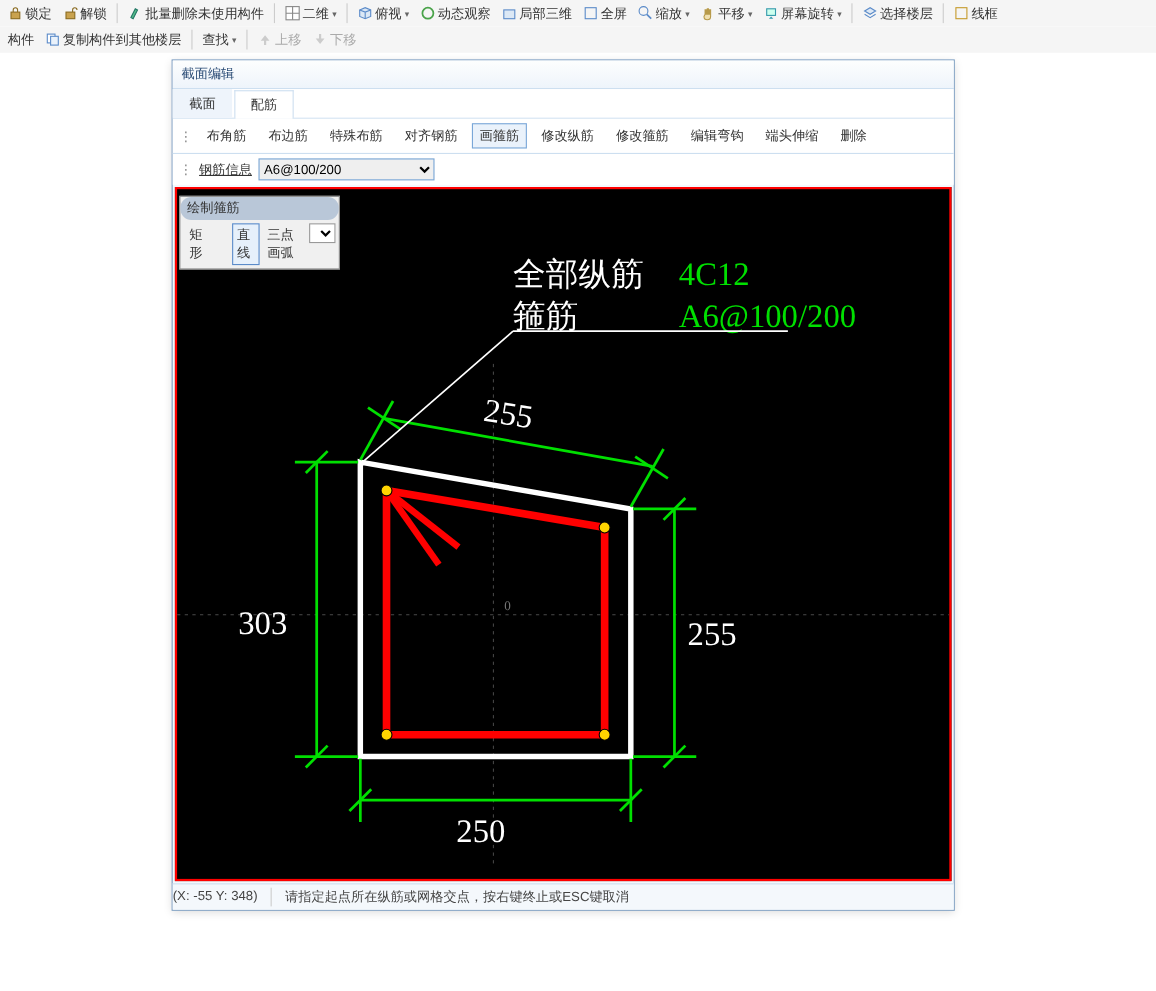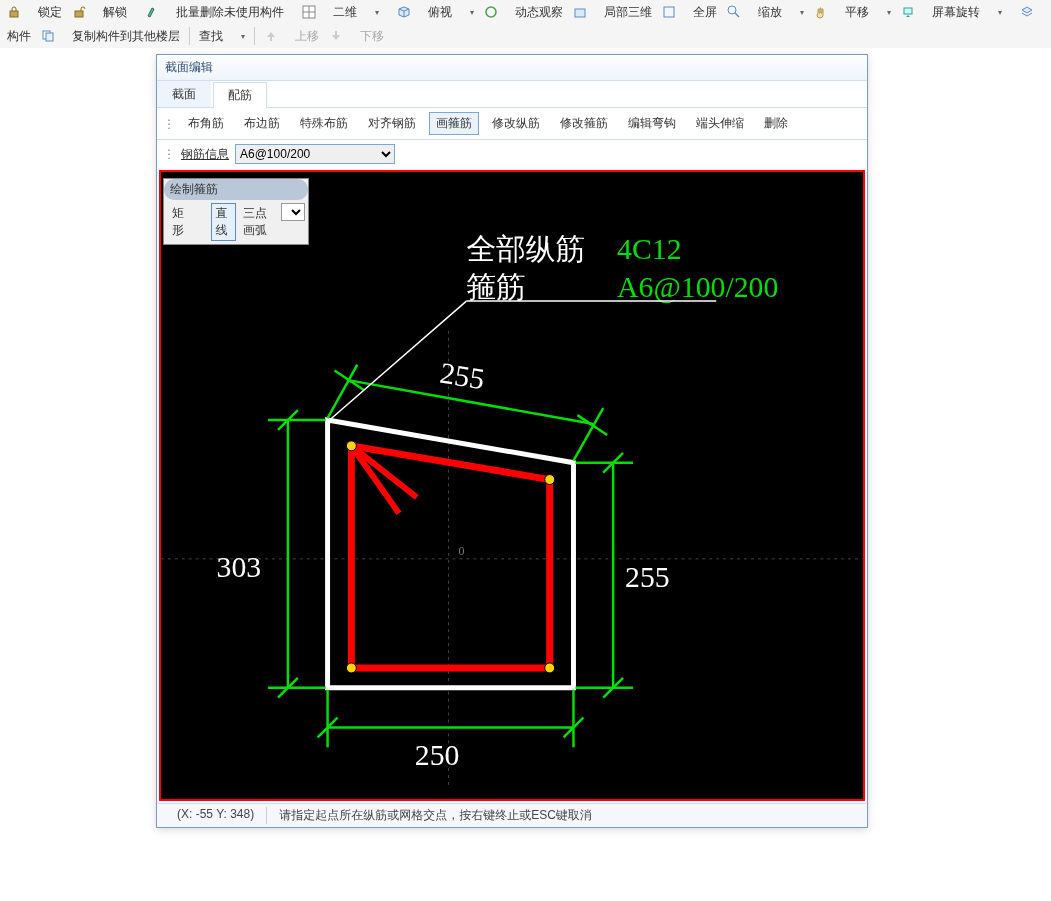--- a/index.html
+++ b/index.html
@@ -20,21 +20,21 @@
     align-items: center;
     gap: 4px;
     padding: 2px 4px;
     background: #f5f5f5;
     height: 24px;
     white-space: nowrap;
     overflow: hidden;
   }
   .tb-sep { width:1px; height:18px; background:#ccc; margin:0 2px; }
   .tb-item {
-    display:flex; align-items:center; gap:17px; padding:1px 3px;
+    display:flex; align-items:center; gap:2px; padding:1px 3px;
     border-radius:2px; cursor:default;
   }
   .tb-item.disabled { color:#aaa; }
   .ico { width:14px; height:14px; display:inline-block; }
   .drop { font-size:8px; color:#666; margin-left:1px; }
 
   
   .dialog {
     position:absolute;
     left:156px; top:54px;
@@ -126,21 +126,21 @@
   }
   .pal-btn.active { border:1px solid #5b8bc9; background:#e6f0fb;margin-left:16px; }
   .pal-select {
     height:18px; width:36px; border:1px solid #999; background:#fff;
   }
 
   .statusbar {
     display:flex; gap:12px;
     background:#f4f8fc;
     border-top:1px solid #cddff0;
-    padding:3px 20px;
+    padding:3px 0;
     color:#444;
   }
   .statusbar .sep { width:1px; background:#ccc; }
 
   
   .svg-text { font-family:"SimSun","Times New Roman",serif; }
 </style>
 </head>
 <body>
 

